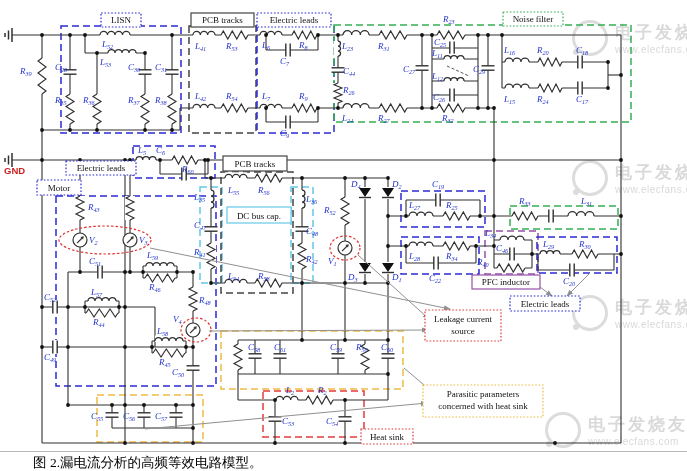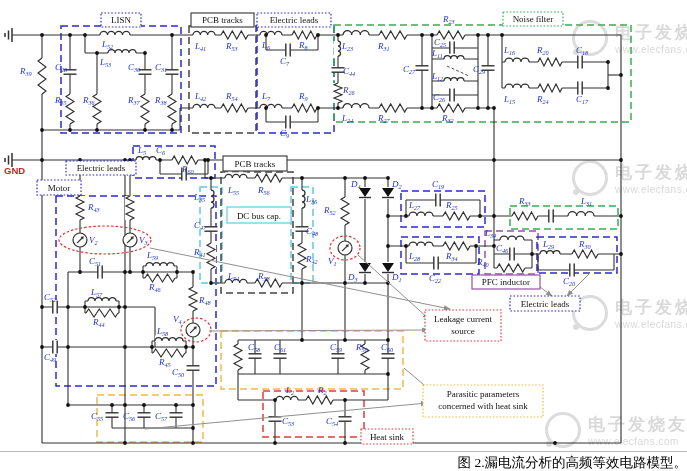--- a/index.html
+++ b/index.html
@@ -9,21 +9,21 @@
   .wm{position:absolute;display:flex;align-items:center;gap:7px;color:#d9d9d9;
       text-shadow:1px 1px 0 #ffffff;white-space:nowrap;}
   .wm-logo{width:30px;height:30px;border:3px solid #dcdcdc;border-radius:50%;flex:none;position:relative;}
   .wm-logo::after{content:"";position:absolute;left:-2px;bottom:-2px;width:6px;height:6px;
       border-radius:50%;background:#dcdcdc;}
   .wm-cn{font-size:17px;font-weight:bold;letter-spacing:3px;}
   .wm-url{font-size:10px;letter-spacing:.5px;}
   svg.schem{position:absolute;left:0;top:0;z-index:1;}
   .caption{position:absolute;left:0;top:451px;width:100%;height:20px;z-index:2;
       border-top:1px solid #b8b8b8;box-sizing:border-box;padding:2px 0 0 33px;
-      font-family:"Liberation Serif",serif;font-size:13.5px;color:#000;background:transparent;text-align:right;}
+      font-family:"Liberation Serif",serif;font-size:13.5px;color:#000;background:transparent;}
   text.cl{font:italic 9px "Liberation Serif",serif;fill:#2233cc;}
   text.cl tspan.sub{font-size:6.2px;}
   text.secl{font:9px "Liberation Serif",serif;fill:#111;}
   text.gndl{font:bold 9.5px "Liberation Sans",sans-serif;fill:#cc2222;}
 </style>
 </head>
 <body>
 
 <div class="page">
   <div class="wm-layer">

